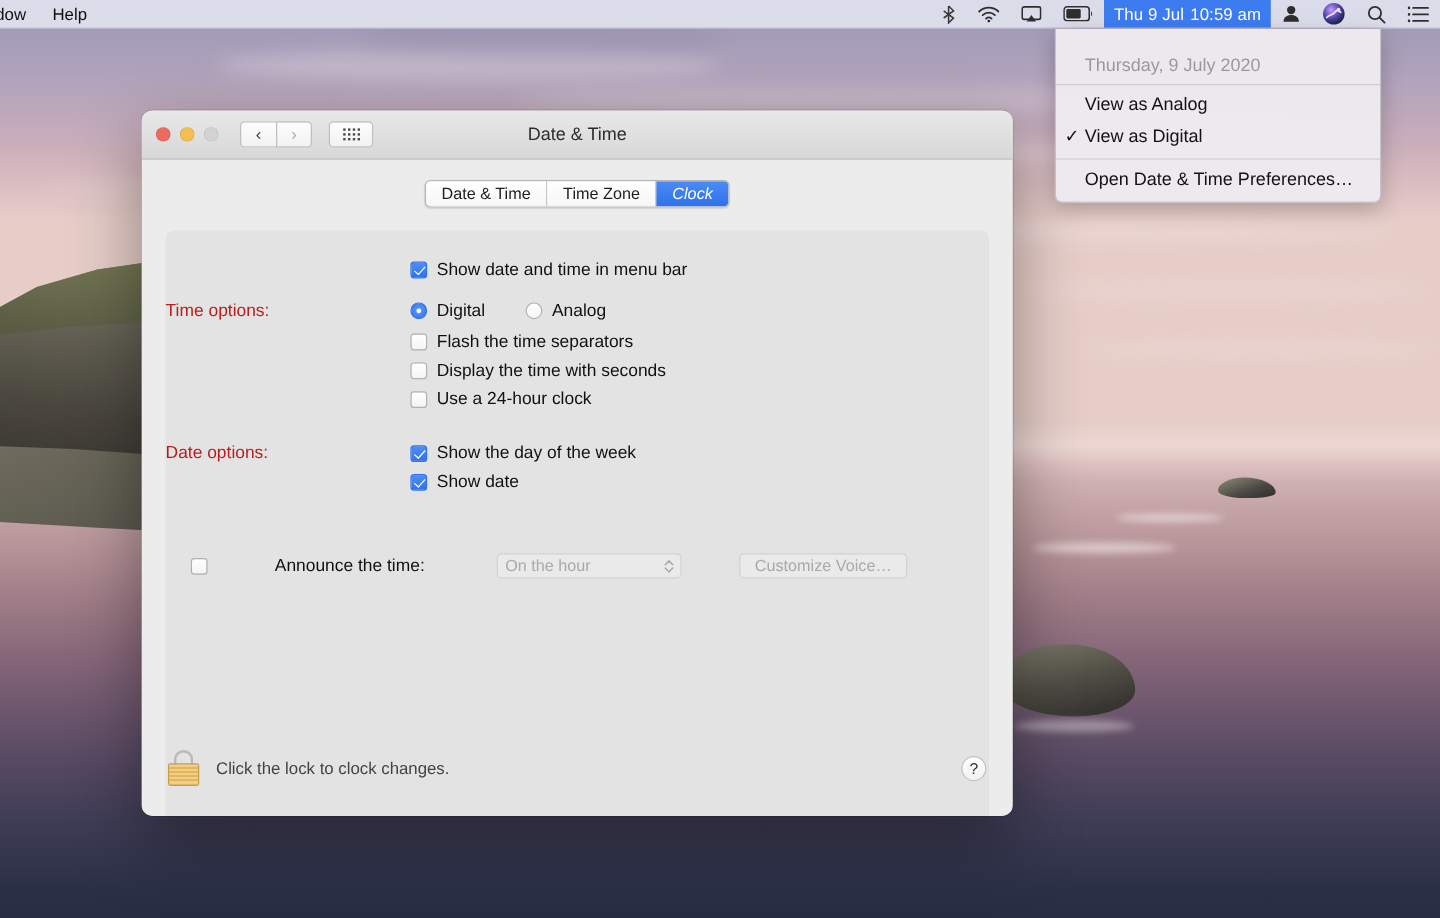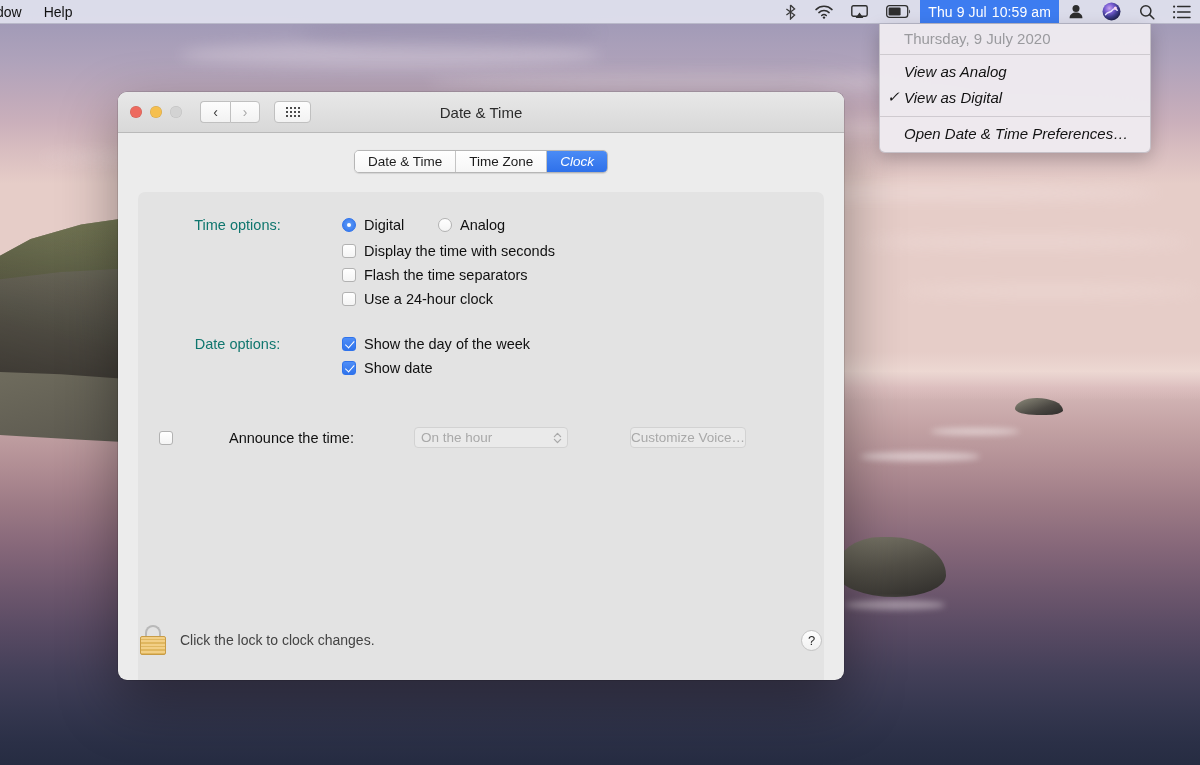--- a/index.html
+++ b/index.html
@@ -173,32 +173,31 @@
     backdrop-filter: blur(22px);
     border: 1px solid rgba(150,145,155,.45);
     border-top: none;
     border-radius: 0 0 6px 6px;
     box-shadow: 0 6px 18px rgba(0,0,0,.22);
     z-index: 60;
     padding: 0;
     overflow: hidden;
   }
   .menu-header {
-    padding: 6px 0 7px 24px;
+    padding: 22px 0 7px 24px;
     font-size: 15px;
     color: #9a9a9e;
   }
   .menu-sep { height: 1px; background: rgba(0,0,0,.13); margin: 0; }
   .menu-row {
     position: relative;
     padding: 4px 0 5px 24px;
     font-size: 15px;
     color: #121212;
     cursor: default;
-    font-style: italic;
   }
   .menu-row .tick {
     position: absolute; left: 7px; top: 3px;
     font-size: 15px; color: #121212;
   }
   .menu-group { padding: 4px 0 5px; }
 
   
   #prefs {
     position: absolute;
@@ -298,22 +297,22 @@
     position: absolute;
     left: 20px; top: 100px;
     width: 686px; height: 505px;
     background: #e3e3e3;
     border-radius: 7px;
   }
 
   .form { padding: 24px 0 0 0; }
   .row { display: flex; align-items: flex-start; }
   .lbl {
-    font-size: 14.5px; color: #0f766e;
-    text-align: center;
+    font-size: 14.5px; color: #b91c1c;
+    text-align: left;
     width: 204px;
     padding-right: 5px;
     line-height: 18px;
   }
 
   
   .cb {
     width: 14px; height: 14px;
     border-radius: 3px;
     border: 1px solid #b2b2b2;
@@ -370,23 +369,22 @@
     font-size: 13.5px; color: #a9a9a9;
     position: relative;
   }
   .popup .chev {
     position: absolute; right: 5px; top: 50%;
     transform: translateY(-50%);
     display: flex; flex-direction: column; gap: 2px;
     color: #a9a9a9;
   }
   .btn-dis {
-    margin-left: 14px;
     height: 21px;
-    padding: 0 0;
+    padding: 0 12px;
     background: #eaeaea;
     border: 1px solid #d2d2d2;
     border-radius: 4px;
     display: flex; align-items: center;
     font-size: 13.5px; color: #a9a9a9;
   }
 
   
   .footer {
     position: absolute;
@@ -597,42 +595,49 @@
       <div class="tabs">
         <div class="tab">Date &amp; Time</div>
         <div class="tab">Time Zone</div>
         <div class="tab active">Clock</div>
       </div>
     </div>
 
     <div class="panel">
       <div class="form">
 
+        <div class="row" style="margin-bottom:16px;">
+          <div class="lbl"></div>
+          <div class="cb-line" style="margin-bottom:0;">
+            <span class="cb on"></span>
+            <span class="cb-text">Show date and time in menu bar</span>
+          </div>
+        </div>
 
         <div class="row">
           <div class="lbl">Time options:</div>
           <div>
             <div style="display:flex; align-items:flex-start; margin-bottom:8px;">
               <div class="cb-line" style="margin-bottom:0; width:96px;">
                 <span class="rb on"></span>
                 <span class="cb-text">Digital</span>
               </div>
               <div class="cb-line" style="margin-bottom:0;">
                 <span class="rb"></span>
                 <span class="cb-text">Analog</span>
               </div>
             </div>
 
             <div class="cb-line">
               <span class="cb"></span>
-              <span class="cb-text">Display the time with seconds</span>
+              <span class="cb-text">Flash the time separators</span>
             </div>
             <div class="cb-line">
               <span class="cb"></span>
-              <span class="cb-text">Flash the time separators</span>
+              <span class="cb-text">Display the time with seconds</span>
             </div>
             <div class="cb-line">
               <span class="cb"></span>
               <span class="cb-text">Use a 24-hour clock</span>
             </div>
           </div>
         </div>
 
         <div class="row" style="margin-top:21px;">
           <div class="lbl">Date options:</div>

